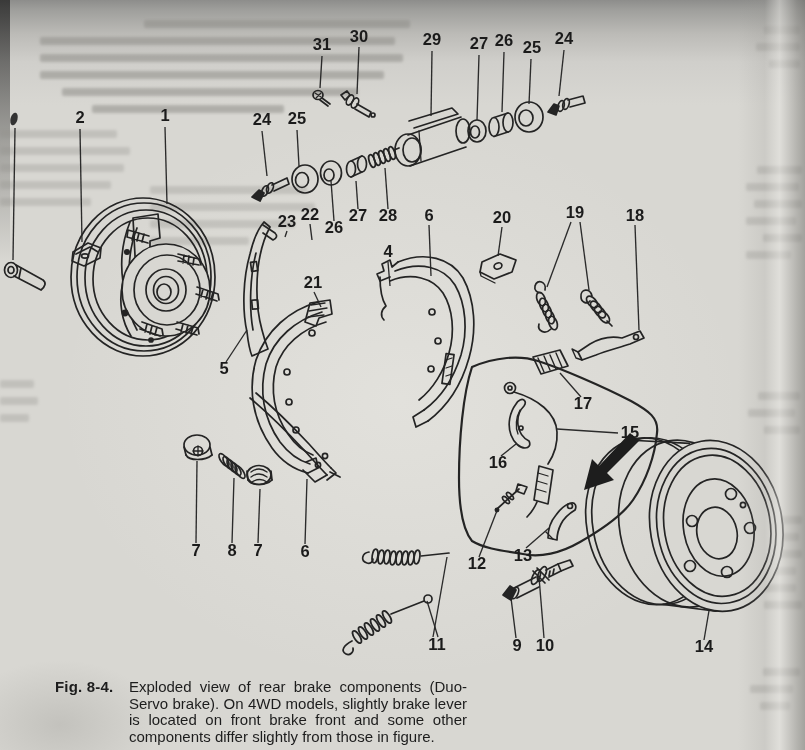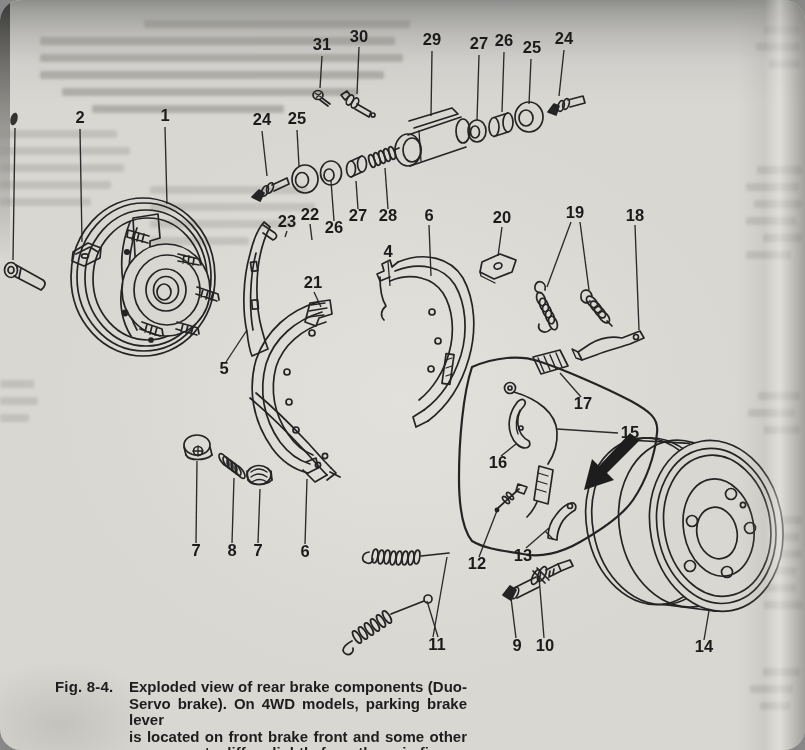--- a/index.html
+++ b/index.html
@@ -1,20 +1,19 @@
 <!DOCTYPE html>
 <html><head>
 <meta charset="utf-8">
 <style>
   html,body{margin:0;padding:0;background:#888;}
   #page{
     position:relative;width:805px;height:750px;overflow:hidden;
     background:#d8d7d2;
     font-family:"Liberation Sans", sans-serif;
-    border-radius:21px;
   }
   
   .ov{position:absolute;pointer-events:none;}
   #topband{left:0;top:0;width:805px;height:110px;
     background:linear-gradient(180deg,#8d8d8b 0px,#9f9f9c 10px,#bcbbb7 34px,#d0cfcb 62px,rgba(216,215,210,0) 105px);}
   #leftedge{left:0;top:0;width:10px;height:260px;
     background:linear-gradient(180deg,rgba(30,30,30,.75),rgba(60,60,58,.35) 55%,rgba(120,120,116,0));}
   #rightfold{left:738px;top:0;width:67px;height:750px;
     background:linear-gradient(90deg,rgba(150,150,146,0) 0,rgba(150,149,145,.18) 40%,rgba(231,230,226,.5) 62%,rgba(132,131,127,.42) 88%,rgba(110,110,106,.5) 100%);}
   #centerlight{left:60px;top:120px;width:680px;height:560px;border-radius:50%;
@@ -23,21 +22,21 @@
     background:radial-gradient(closest-side,rgba(140,139,134,.28),rgba(140,139,134,0));}
   
   .bleed{position:absolute;filter:blur(1.6px);opacity:.55;}
   .bleed .bb{background:#8f8e89;height:8px;border-radius:2px;margin-bottom:9px;}
   .bleed.faint{opacity:.30;}
   
   #caption{position:absolute;left:55px;top:679px;width:420px;display:flex;
     color:#1d1d1d;font-size:15px;line-height:16.6px;}
   #figlabel{font-weight:bold;white-space:nowrap;width:74px;flex:0 0 74px;letter-spacing:.2px;}
   #caplines{width:338px;}
-  .cap-line{width:100%;font-weight:bold;}
+  .cap-line{width:100%;}
   .cap-line.j{text-align:justify;text-align-last:justify;}
   svg text{font-family:"Liberation Sans",sans-serif;font-weight:bold;fill:#1b1b1b;}
   svg{position:absolute;left:0;top:0;}
 </style>
 </head>
 <body>
 
 <div id="page">
 
   <div class="ov" id="centerlight"></div>
@@ -481,20 +480,20 @@
       <text x="232" y="556">8</text>
       <text x="258" y="556">7</text>
       <text x="305" y="557">6</text>
     </g>
   </svg>
 
   <div id="caption">
     <span id="figlabel">Fig. 8-4.</span>
     <div id="caplines">
       <div class="cap-line j">Exploded view of rear brake components (Duo-</div>
-      <div class="cap-line j">Servo brake). On 4WD models, parking brake lever</div>
+      <div class="cap-line j">Servo brake). On 4WD models, slightly brake lever</div>
       <div class="cap-line j">is located on front brake front and some other</div>
       <div class="cap-line">components differ slightly from those in figure.</div>
     </div>
   </div>
 
   <div class="ov" id="rightfold"></div>
 </div>
 
 </body></html>

